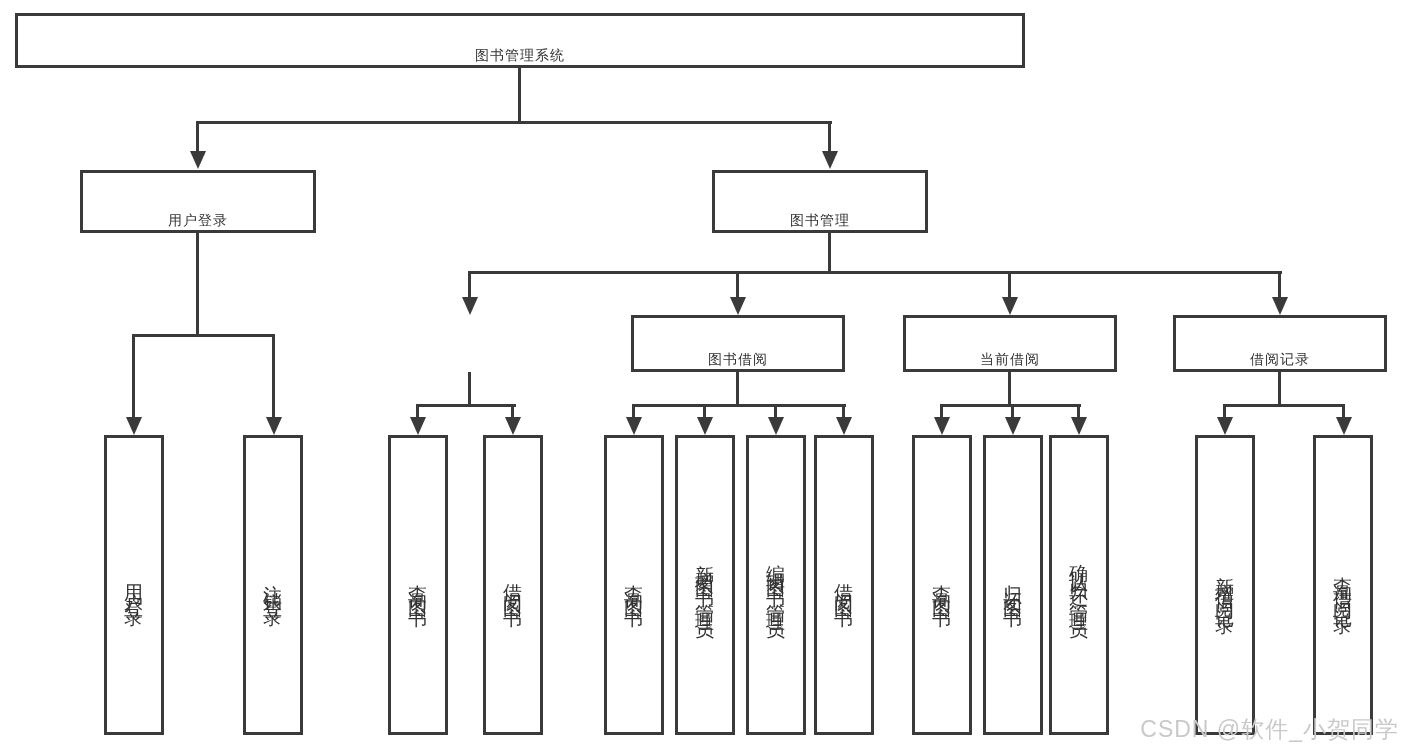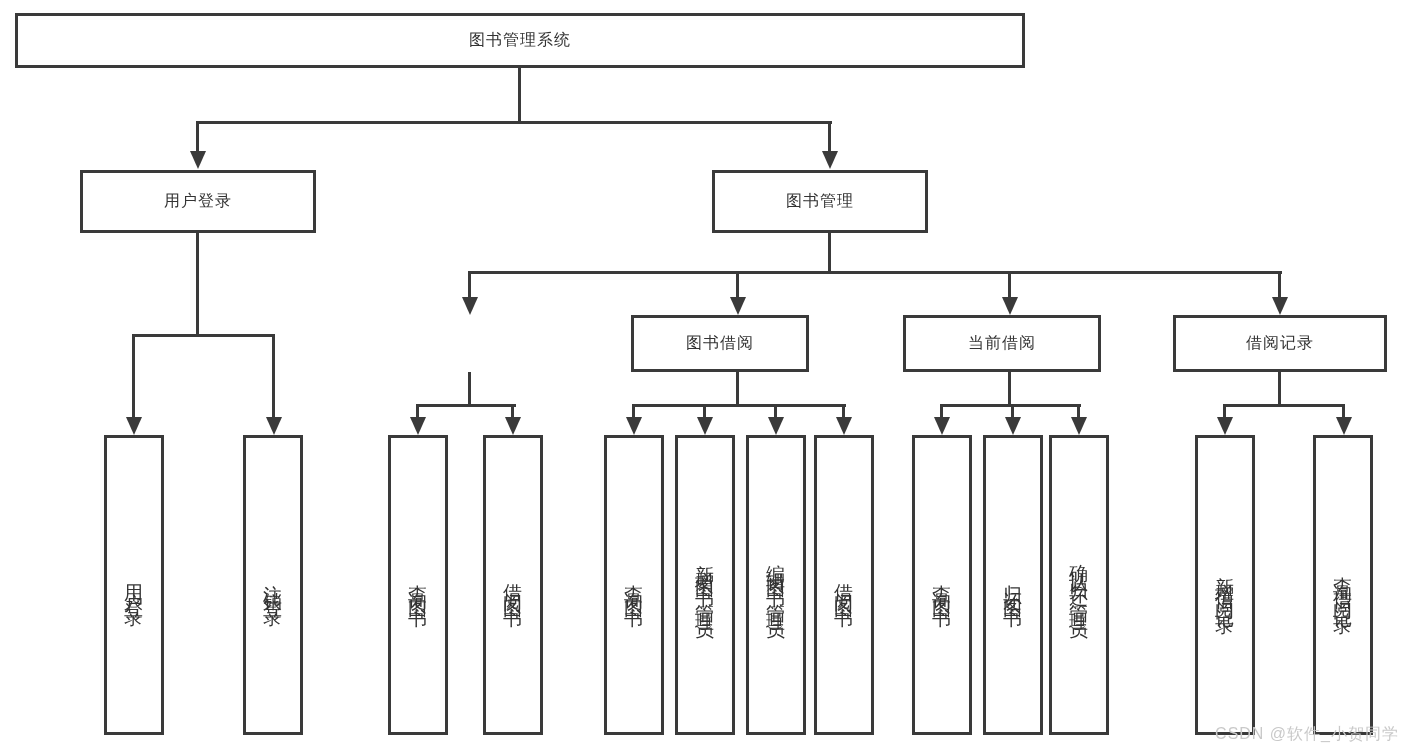--- a/index.html
+++ b/index.html
@@ -11,23 +11,23 @@
     overflow: hidden;
   }
   .stage { position: absolute; inset: 0; }
 
   
   .box {
     position: absolute;
     background: #ffffff;
     border: 3px solid #3a3a3a;
     display: flex;
-    align-items: center;
+    align-items: flex-end;
     justify-content: center;
-    font-size: 16px;
+    font-size: 14px;
     color: #333333;
     letter-spacing: 1px;
   }
   .vbox {
     position: absolute;
     background: #ffffff;
     border: 3px solid #3a3a3a;
     display: flex;
     align-items: center;
     justify-content: center;
@@ -53,21 +53,21 @@
     border-left: 8px solid transparent;
     border-right: 8px solid transparent;
     border-top: 18px solid #3a3a3a;
   }
 
   
   .watermark {
     position: absolute;
     right: 6px;
     bottom: 2px;
-    font-size: 16px;
+    font-size: 23px;
     color: #c9c9c9;
     letter-spacing: 1px;
     z-index: 20;
     white-space: nowrap;
   }
 </style>
 </head>
 <body>
 
 <div class="stage">
@@ -76,24 +76,24 @@
     <span>图书管理系统</span>
   </div>
 
   <div class="box" style="left:80px; top:170px; width:236px; height:63px;">
     <span>用户登录</span>
   </div>
   <div class="box" style="left:712px; top:170px; width:216px; height:63px;">
     <span>图书管理</span>
   </div>
 
-  <div class="box" style="left:631px; top:315px; width:178px; height:57px;">
+  <div class="box" style="left:631px; top:315px; width:214px; height:57px;">
     <span>图书借阅</span>
   </div>
-  <div class="box" style="left:903px; top:315px; width:198px; height:57px;">
+  <div class="box" style="left:903px; top:315px; width:214px; height:57px;">
     <span>当前借阅</span>
   </div>
   <div class="box" style="left:1173px; top:315px; width:214px; height:57px;">
     <span>借阅记录</span>
   </div>
 
   <div class="vbox" style="left:104px; top:435px; width:60px; height:300px;">
     <span>用户登录</span>
   </div>
   <div class="vbox" style="left:243px; top:435px; width:60px; height:300px;">

